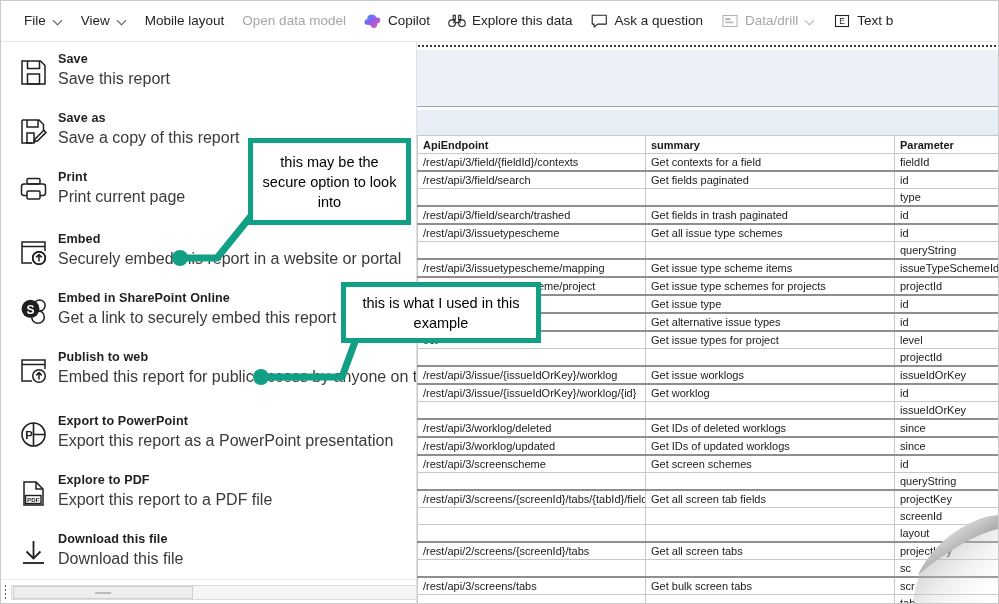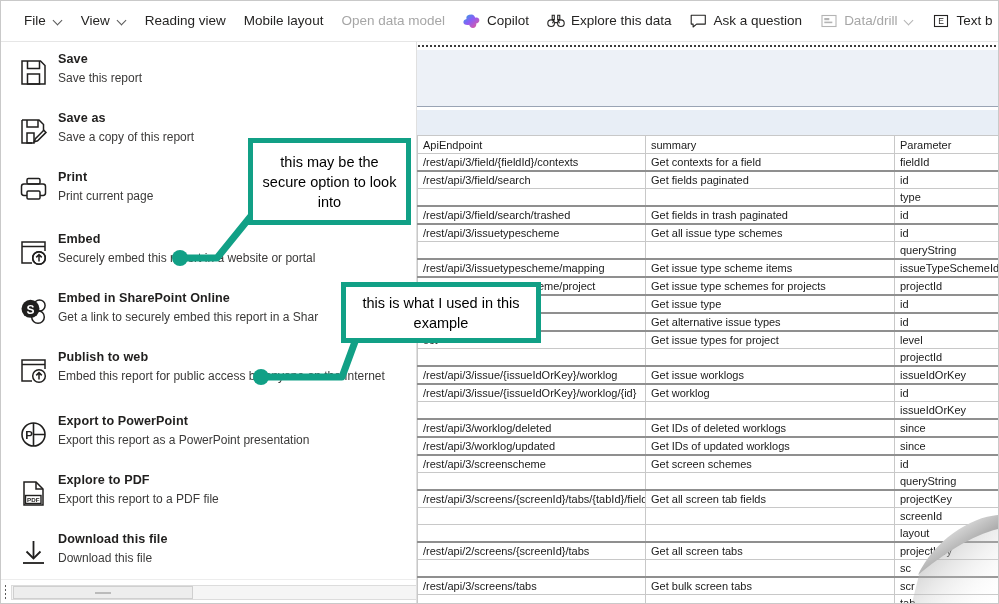--- a/index.html
+++ b/index.html
@@ -67,21 +67,21 @@
     width: 40px; flex: 0 0 40px; height: 44px;
     display: flex; align-items: center; justify-content: flex-start;
     margin-top: 2px;
   }
   .mi-text { padding-top: 3px; }
   .mi-title {
     font-size: 12.6px; font-weight: bold; color: #201f1e;
     line-height: 16px; letter-spacing: 0.1px;
   }
   .mi-sub {
-    font-size: 12px; color: #3b3a39; line-height: 17px; margin-top: 3px;
+    font-size: 16px; color: #3b3a39; line-height: 17px; margin-top: 3px;
     white-space: nowrap;
   }
 
   
   #left-scroll-wrap {
     position: absolute; left: 0; bottom: 0; width: 416px; height: 26px;
     background: #ffffff; border-top: 1px solid #ededed;
   }
   #left-scroll-track {
     position: absolute; left: 10px; right: 0; top: 5px; height: 15px;
@@ -136,21 +136,21 @@
     height: 15.2px;
     text-align: left;
     vertical-align: top;
     white-space: nowrap;
     overflow: hidden;
     background: #ffffff;
     line-height: 12px;
     font-weight: normal;
   }
   #api-table th {
-    font-weight: normal; background: #ffffff; height: 14px; padding-top: 3px;
+    font-weight: bold; background: #ffffff; height: 14px; padding-top: 3px;
   }
   #api-table tr.sep td { border-top: 2px solid #8f8f8f; }
   col.c-endpoint { width: 228px; }
   col.c-summary  { width: 249px; }
   col.c-param    { width: 105px; }
 
   
   .callout {
     position: absolute;
     background: #ffffff;
@@ -180,23 +180,20 @@
     <div class="tb-item">
       <span class="tb-label">File</span>
       <span class="chev"></span>
     </div>
 
     <div class="tb-item">
       <span class="tb-label">View</span>
       <span class="chev"></span>
     </div>
 
-    <div class="tb-item">
-      <span class="tb-label">Reading view</span>
-    </div>
 
     <div class="tb-item">
       <span class="tb-label">Mobile layout</span>
     </div>
 
     <div class="tb-item disabled">
       <span class="tb-label">Open data model</span>
     </div>
 
     <div class="tb-item">

